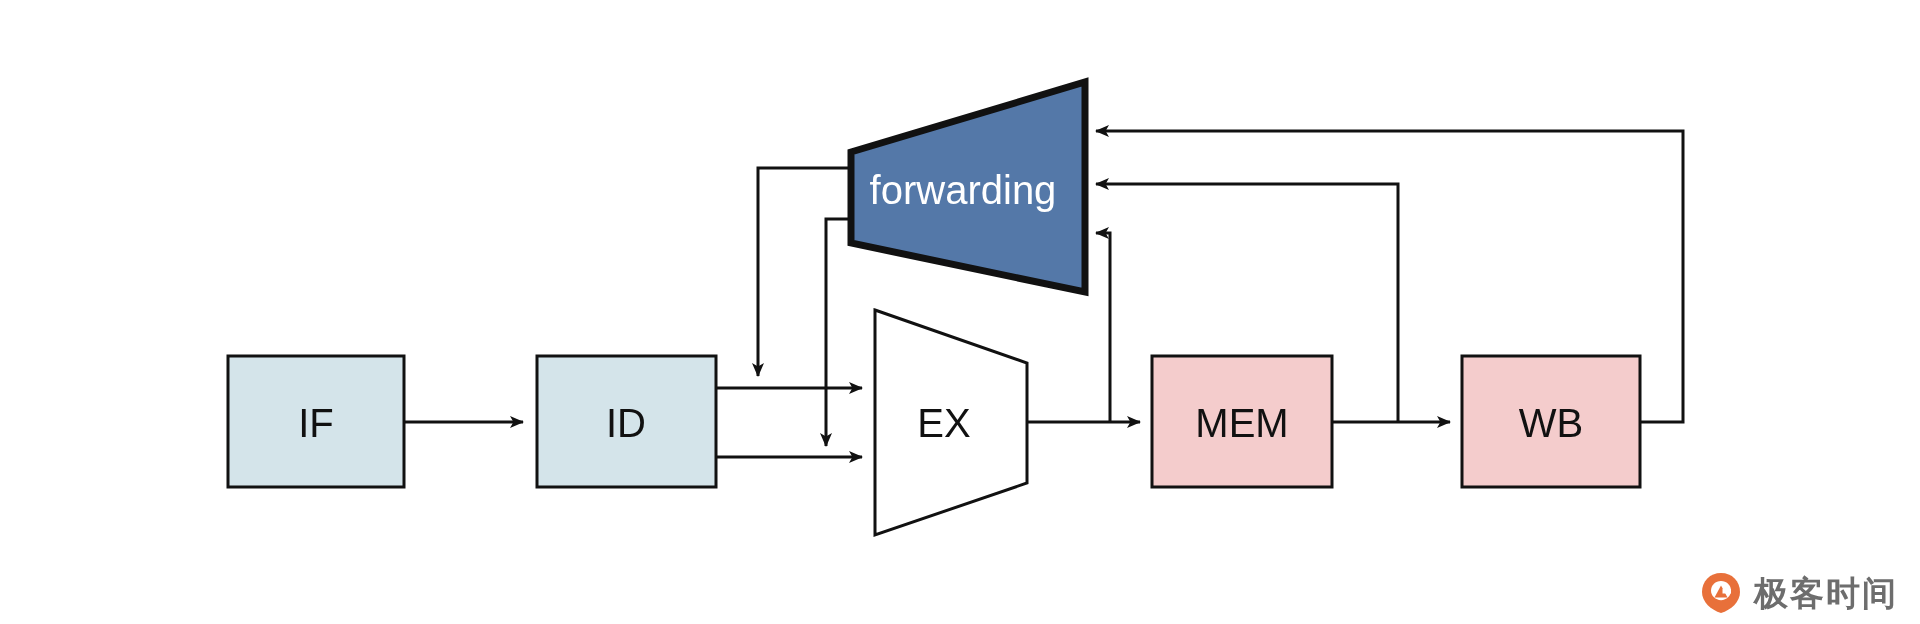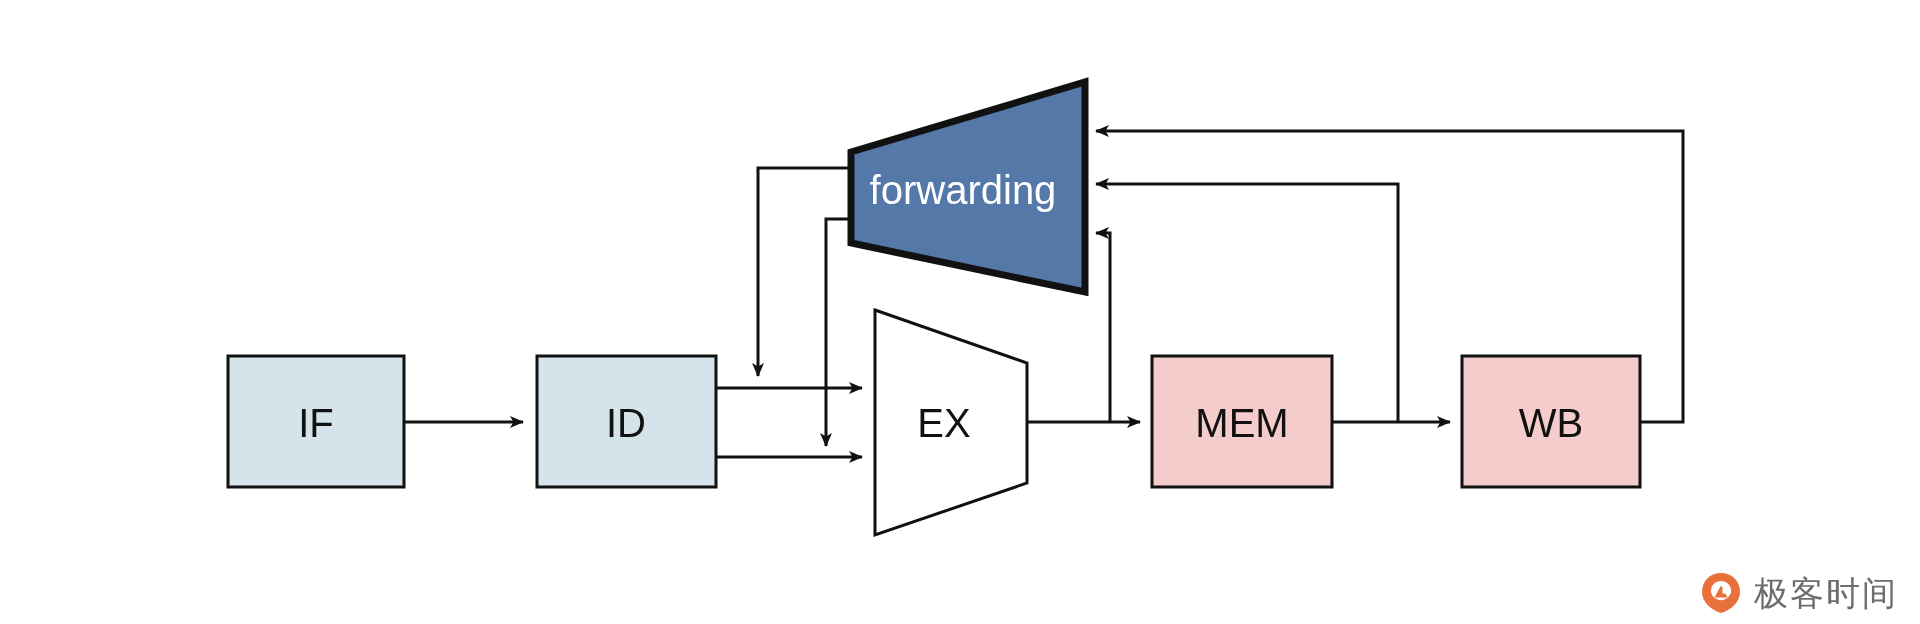--- a/index.html
+++ b/index.html
@@ -55,21 +55,21 @@
     position: absolute;
     right: 22px;
     bottom: 8px;
     display: flex;
     align-items: center;
     gap: 10px;
   }
   .watermark-text {
     font-family: "DejaVu Sans", sans-serif;
     font-size: 34px;
-    font-weight: normal;
+    font-weight: bold;
     color: #6d6d6d;
     letter-spacing: 2px;
     line-height: 1;
   }
 </style>
 </head>
 <body>
 
 <div id="diagram-root">
   <svg class="diagram" viewBox="0 0 1920 624" xmlns="http://www.w3.org/2000/svg">

